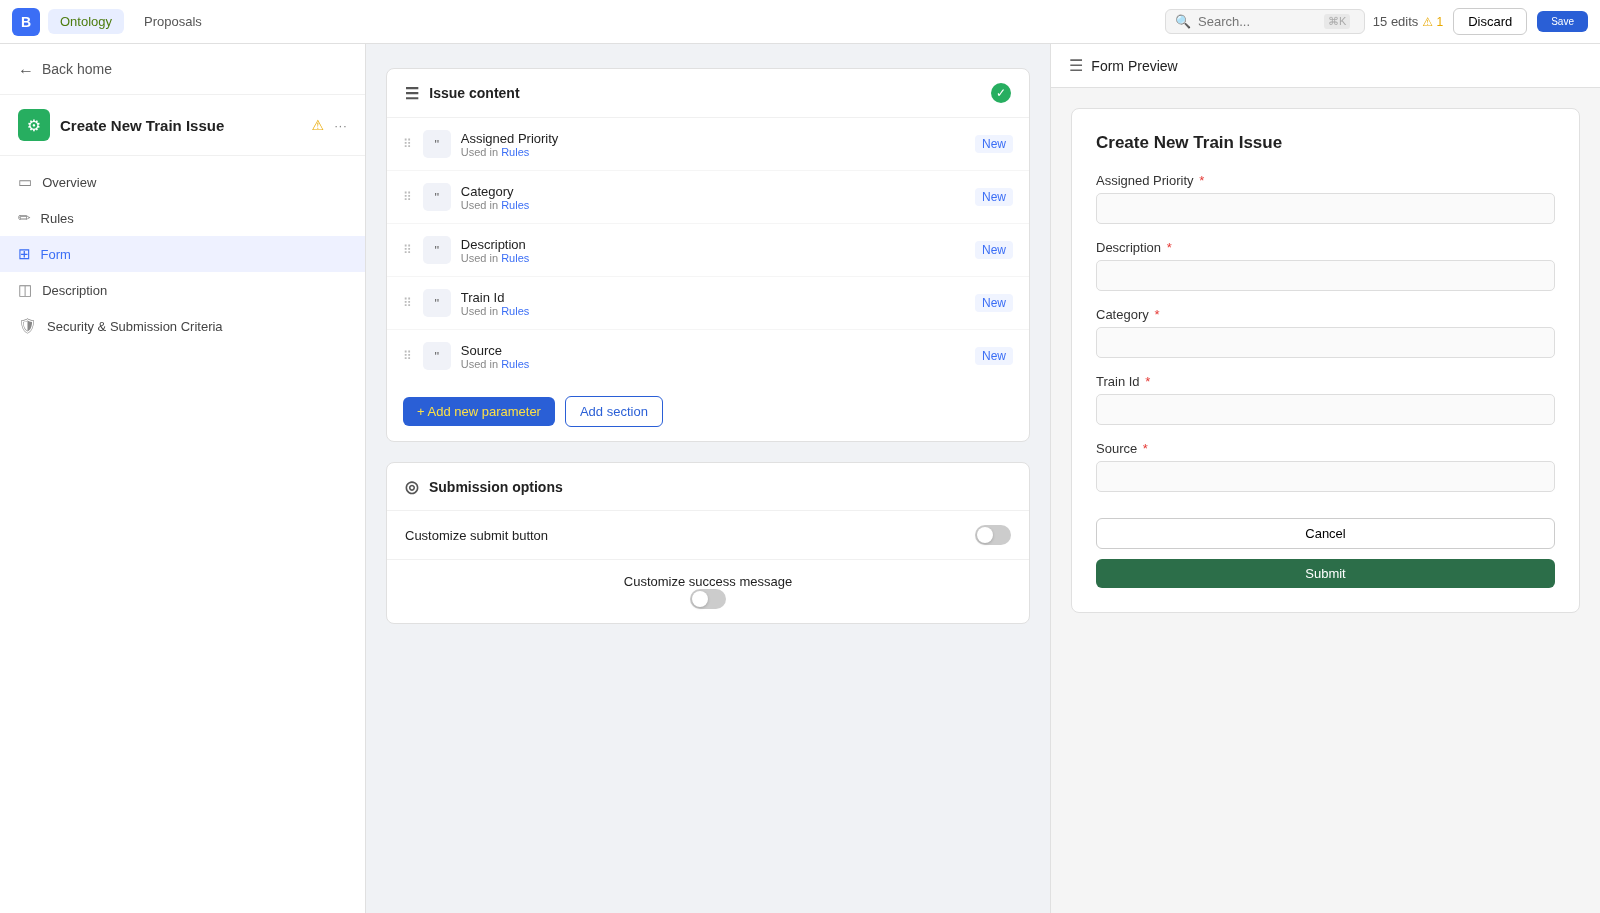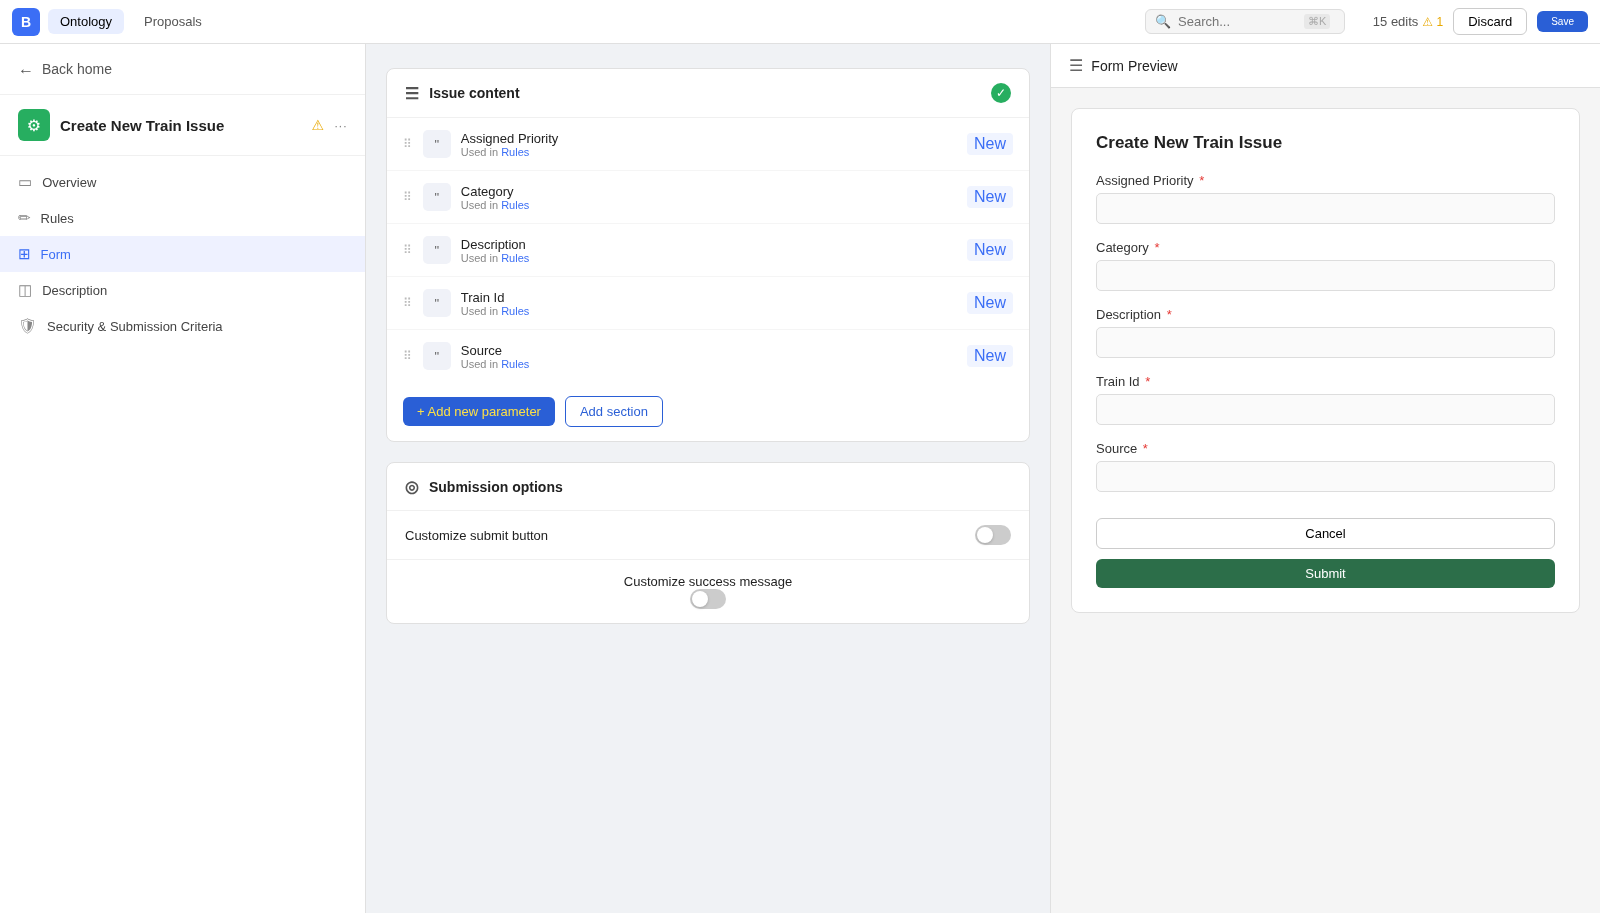--- a/index.html
+++ b/index.html
@@ -10,28 +10,28 @@
       display: flex; align-items: center; background: #fff; border-bottom: 1px solid #e0e0e0;
       height: 44px; padding: 0 12px; gap: 8px; flex-shrink: 0;
     }
     .app-logo {
       width: 28px; height: 28px; background: #3b6ef5; border-radius: 6px;
       display: flex; align-items: center; justify-content: center; color: #fff; font-weight: bold; font-size: 14px;
     }
     .nav-tab {
       padding: 5px 12px; border-radius: 6px; cursor: pointer; font-size: 13px; color: #555;
     }
-    .nav-tab.active { background: #e8eeff; color: #000000; font-weight: 500; }
+    .nav-tab.active { background: #e8eeff; color: #4d7c0f; font-weight: 500; }
     .search-bar {
       margin-left: auto; display: flex; align-items: center; background: #f5f5f5; border: 1px solid #ddd;
       border-radius: 6px; padding: 4px 10px; gap: 6px; width: 200px;
     }
     .search-bar input { border: none; background: transparent; font-size: 13px; outline: none; width: 120px; color: #888; }
     .search-shortcut { font-size: 11px; color: #aaa; background: #e8e8e8; border-radius: 3px; padding: 1px 4px; }
-    .nav-right { display: flex; align-items: center; gap: 10px; margin-left: 20px; }
+    .nav-right { display: flex; align-items: center; gap: 10px; }
     .edit-count { display: flex; align-items: center; gap: 4px; font-size: 13px; color: #555; }
     .warn-badge { color: #e8a800; font-size: 12px; }
     .discard-btn { padding: 5px 14px; border: 1px solid #ccc; border-radius: 6px; background: #fff; cursor: pointer; font-size: 13px; }
     .save-btn { padding: 5px 14px; border: none; border-radius: 6px; background: #2a5fd6; color: #fff; cursor: pointer; font-size: 10px; font-weight: 500; }
 
     
     .main-layout { display: flex; flex: 1; overflow: hidden; }
 
     
     .sidebar {
@@ -79,21 +79,21 @@
     .drag-handle { color: #bbb; font-size: 12px; cursor: grab; letter-spacing: 1px; }
     .quote-icon {
       width: 28px; height: 28px; background: #f0f2f8; border-radius: 5px;
       display: flex; align-items: center; justify-content: center; color: #666; font-size: 13px; flex-shrink: 0;
     }
     .param-info { flex: 1; }
     .param-name { font-size: 13px; font-weight: 500; color: #222; }
     .param-sub { font-size: 11px; color: #888; }
     .param-sub span { color: #3b6ef5; }
     .new-badge {
-      background: #f0f4ff; color: #3b6ef5; font-size: 16px; border-radius: 4px;
+      background: #f0f4ff; color: #3b6ef5; font-size: 12px; border-radius: 4px;
       padding: 2px 7px; font-weight: 500;
     }
 
     .card-footer { display: flex; align-items: center; gap: 10px; padding: 14px 16px; }
     .add-param-btn {
       display: flex; align-items: center; gap: 6px; padding: 7px 14px;
       background: #2a5fd6; color: #fde047; border: none; border-radius: 6px; cursor: pointer; font-size: 13px;
     }
     .add-section-btn {
       padding: 7px 14px; background: #fff; color: #2a5fd6; border: 1px solid #2a5fd6;
@@ -303,29 +303,29 @@
         <div class="field-group">
           <div class="field-label">
             <span>Assigned Priority</span>
             <span class="required">*</span>
           </div>
           <input class="field-input" type="text" value="" style="">
         </div>
 
         <div class="field-group">
           <div class="field-label">
+            <span>Description</span>
+            <span class="required">*</span>
+          </div>
+          <input class="field-input" type="text" value="" style="">
+        </div>
+
+        <div class="field-group">
+          <div class="field-label">
             <span>Category</span>
-            <span class="required">*</span>
-          </div>
-          <input class="field-input" type="text" value="" style="">
-        </div>
-
-        <div class="field-group">
-          <div class="field-label">
-            <span>Description</span>
             <span class="required">*</span>
           </div>
           <input class="field-input" type="text" value="" style="">
         </div>
 
         <div class="field-group">
           <div class="field-label">
             <span>Train Id</span>
             <span class="required">*</span>
           </div>

